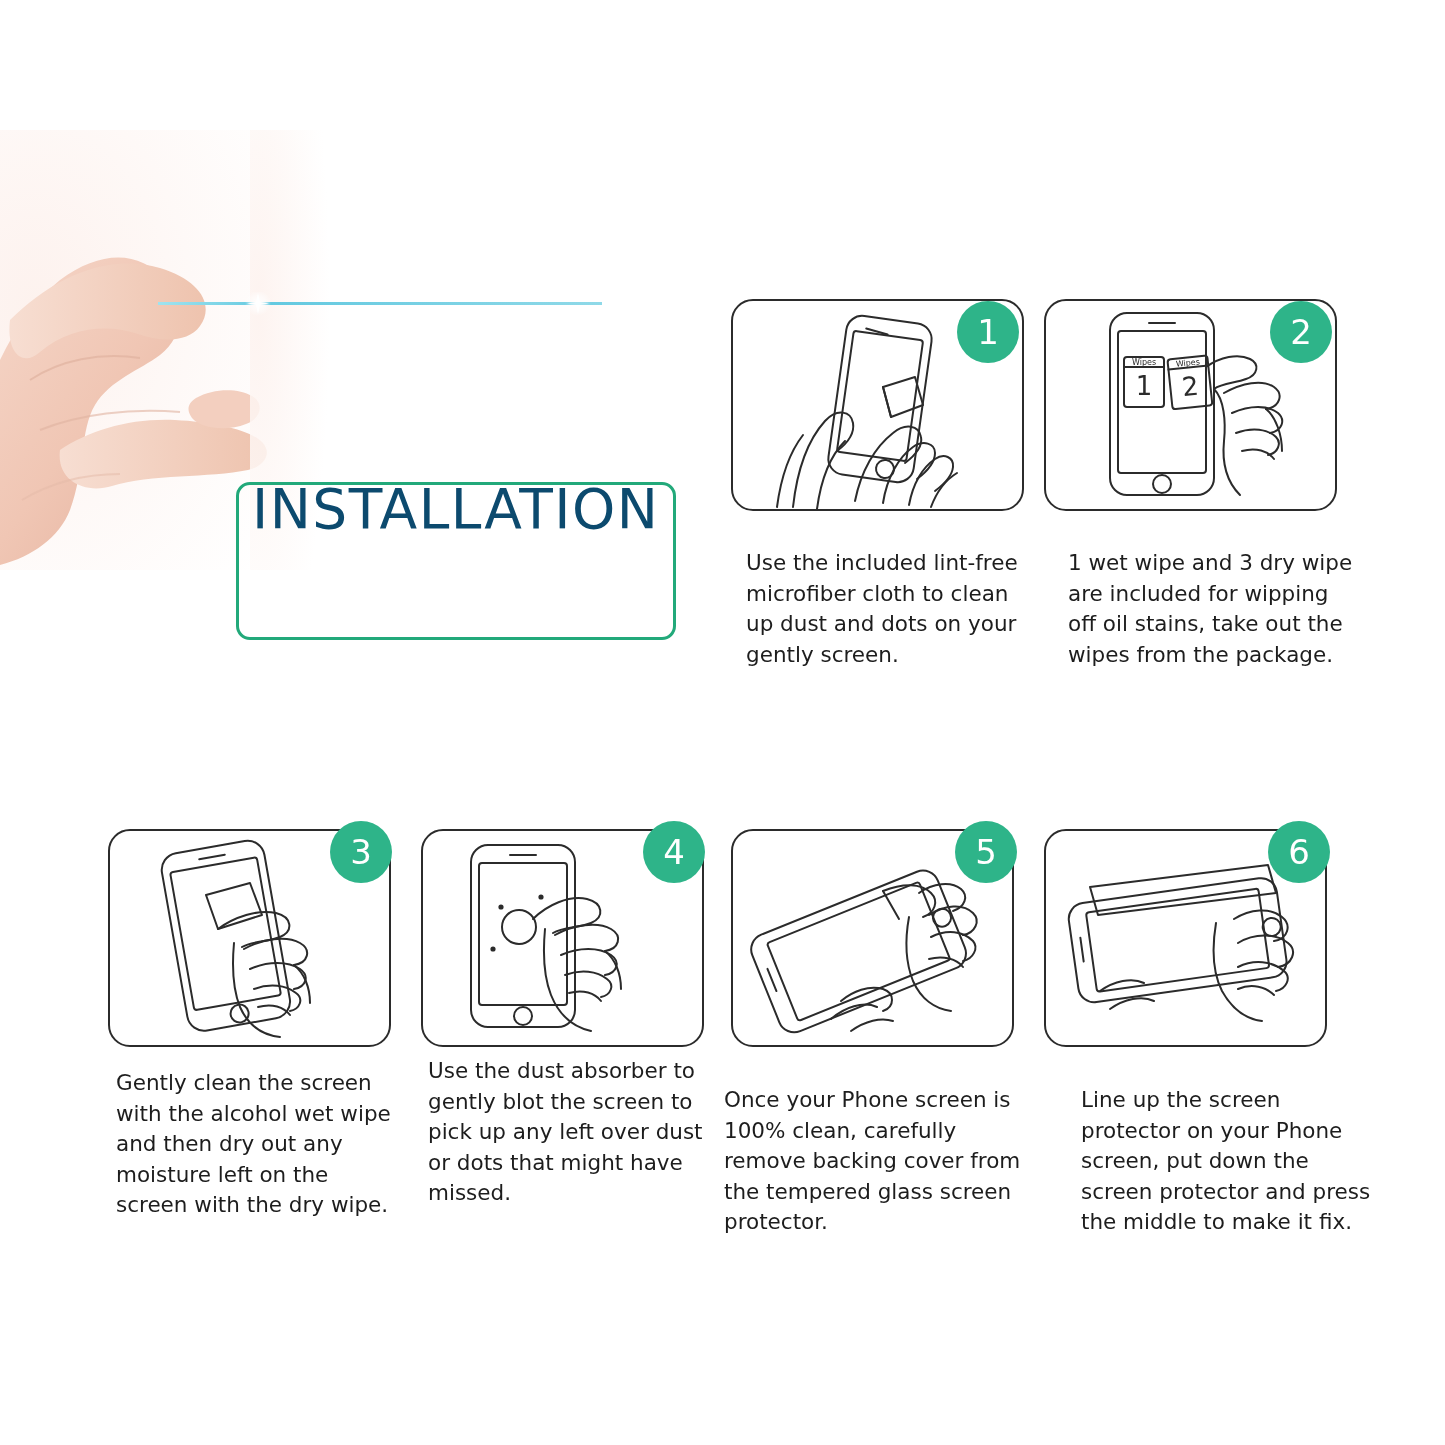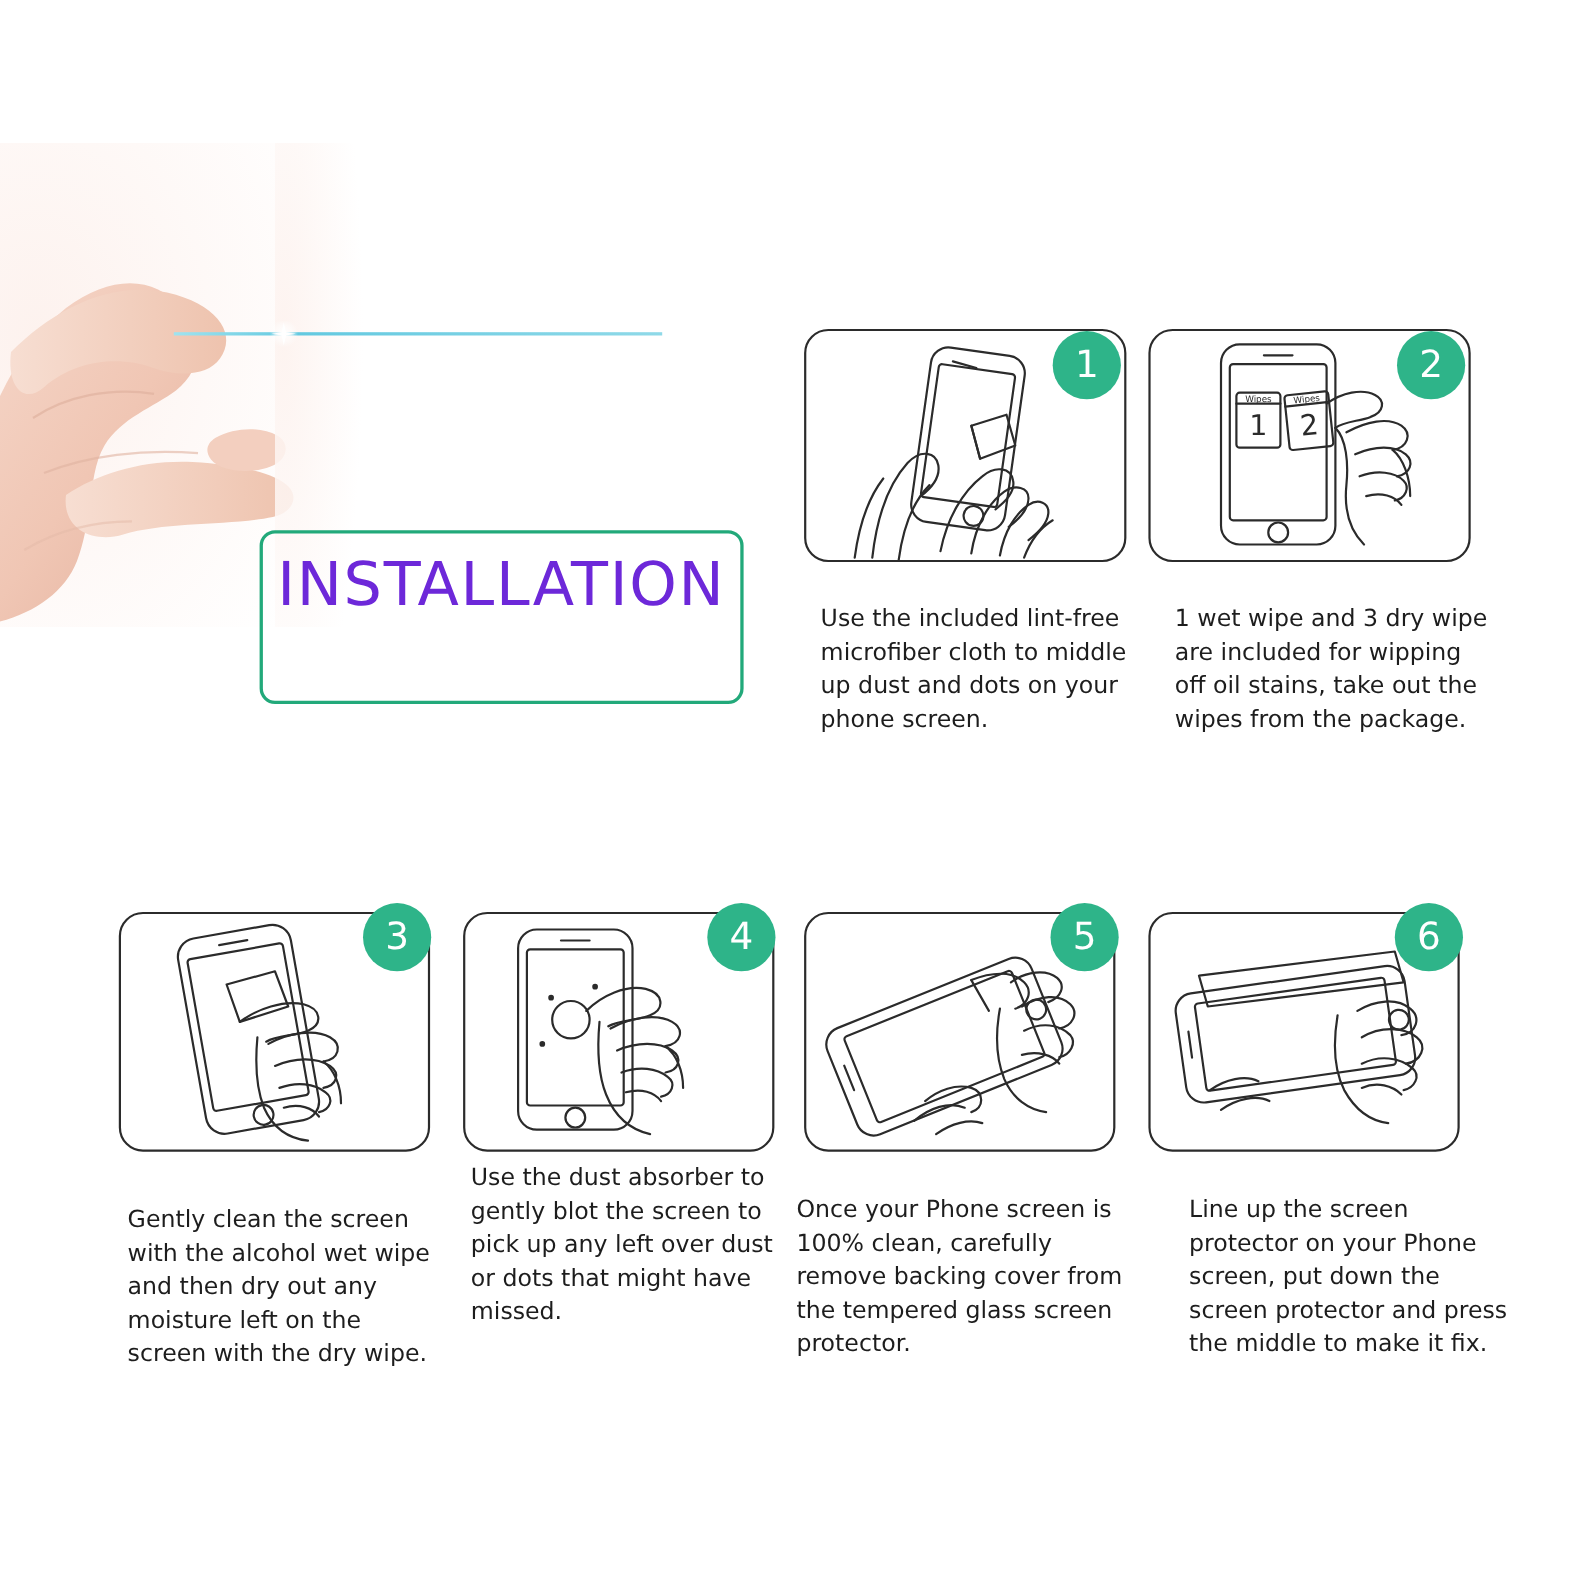--- a/index.html
+++ b/index.html
@@ -42,27 +42,27 @@
     top: 482px;
     width: 440px;
     height: 158px;
     border: 3px solid #22a97a;
     border-radius: 14px;
     box-sizing: border-box;
   }
   .title-text {
     position: absolute;
     left: 252px;
-    top: 494px;
+    top: 472px;
     width: 420px;
     font-family: "DejaVu Sans", "Liberation Sans", sans-serif;
     font-size: 55px;
     line-height: 1.35;
     letter-spacing: 1.5px;
-    color: #6d28d9;
+    color: #0c4a6e;
     font-weight: 400;
   }
 
   
   .panel {
     position: absolute;
     border: 2px solid #2b2b2b;
     border-radius: 22px;
     box-sizing: border-box;
     background: #fff;
@@ -93,21 +93,21 @@
   #badge-1 { left: 957px;  top: 301px; }
   #cap-1   { left: 746px;  top: 548px; width: 290px; }
 
   #panel-2 { left: 1044px; top: 299px; width: 293px; height: 212px; }
   #badge-2 { left: 1270px; top: 301px; }
   #cap-2   { left: 1068px; top: 548px; width: 290px; }
 
   
   #panel-3 { left: 108px;  top: 829px; width: 283px; height: 218px; }
   #badge-3 { left: 330px;  top: 821px; }
-  #cap-3   { left: 116px;  top: 1094px; width: 280px; }
+  #cap-3   { left: 116px;  top: 1068px; width: 280px; }
 
   #panel-4 { left: 421px;  top: 829px; width: 283px; height: 218px; }
   #badge-4 { left: 643px;  top: 821px; }
   #cap-4   { left: 428px;  top: 1056px; width: 285px; }
 
   #panel-5 { left: 731px;  top: 829px; width: 283px; height: 218px; }
   #badge-5 { left: 955px;  top: 821px; }
   #cap-5   { left: 724px;  top: 1085px; width: 300px; }
 
   #panel-6 { left: 1044px; top: 829px; width: 283px; height: 218px; }
@@ -202,21 +202,21 @@
         <path d="M198,206 C204,190 214,178 224,172"></path>
 
         <path d="M60,206 C64,170 74,140 92,120 C104,107 118,110 120,122 C122,134 112,144 104,150"></path>
         <path d="M84,208 C88,178 98,154 112,140"></path>
         <path d="M44,206 C48,176 56,152 70,134"></path>
       </g>
     </svg>
   </div>
 </div>
 <div class="badge" id="badge-1">1</div>
-<div class="caption" id="cap-1">Use the included lint-free microfiber cloth to middle up dust and dots on your phone screen.</div>
+<div class="caption" id="cap-1">Use the included lint-free microfiber cloth to clean up dust and dots on your gently screen.</div>
 
 <div class="panel" id="panel-2">
   <div class="art">
     <svg width="289" height="208" viewBox="0 0 289 208" xmlns="http://www.w3.org/2000/svg">
       <g fill="none" stroke="#2b2b2b" stroke-width="2" stroke-linecap="round" stroke-linejoin="round">
 
         <rect x="64" y="12" width="104" height="182" rx="17"></rect>
         <rect x="72" y="30" width="88" height="142" rx="3"></rect>
         <line x1="103" y1="22" x2="129" y2="22"></line>
         <circle cx="116" cy="183" r="9"></circle>

